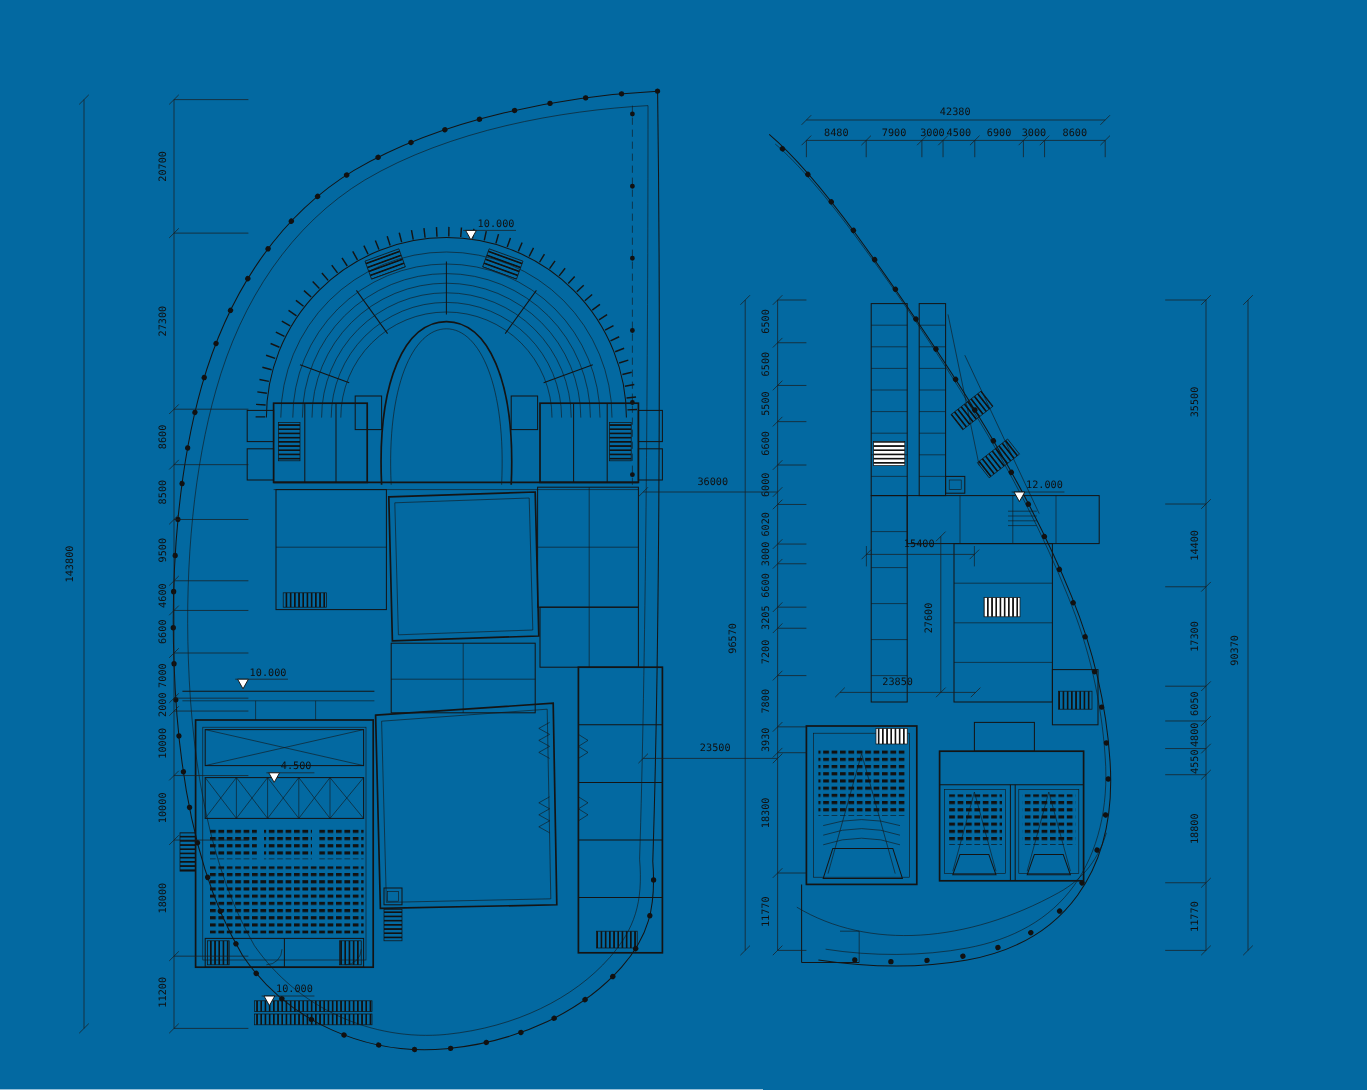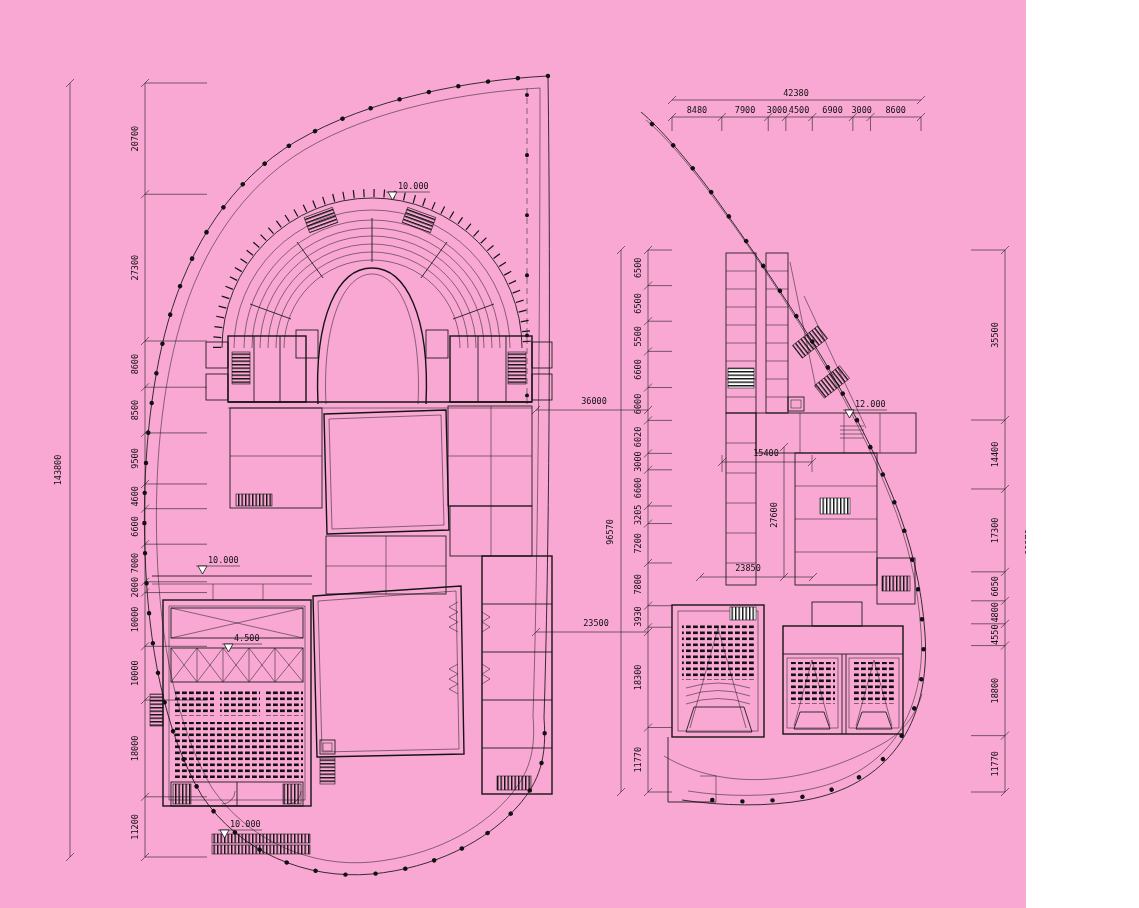--- a/index.html
+++ b/index.html
@@ -1,16 +1,16 @@
 <!DOCTYPE html>
 <html><head>
 <meta charset="utf-8">
 <style>
   html,body{margin:0;padding:0;background:#ffffff;}
-  .page{width:1026px;height:908px;position:relative;background:#f9a8d4;overflow:hidden;}
+  .page{width:1139px;height:908px;position:relative;background:#0369a1;overflow:hidden;}
   svg text{font-family:"DejaVu Sans Mono","Liberation Mono",monospace;fill:#101010;font-size:8.5px;}
   text.dim{font-size:8.5px;}
   text.lvl{font-size:8.5px;}
   .w{stroke:#141414;stroke-width:1.4;fill:none}
   .m{stroke:#141414;stroke-width:0.85;fill:none}
   .t{stroke:#141414;stroke-width:0.5;fill:none}
   .d{stroke:#1c1c1c;stroke-width:0.6;fill:none}
   .dash{stroke:#141414;stroke-width:0.5;stroke-dasharray:6 4;fill:none}
   .dots{stroke:#111;stroke-width:4.4;stroke-dasharray:0.1 30;stroke-linecap:round;fill:none}
   .dots2{stroke:#111;stroke-width:4;stroke-dasharray:0.1 60;stroke-linecap:round;fill:none}

